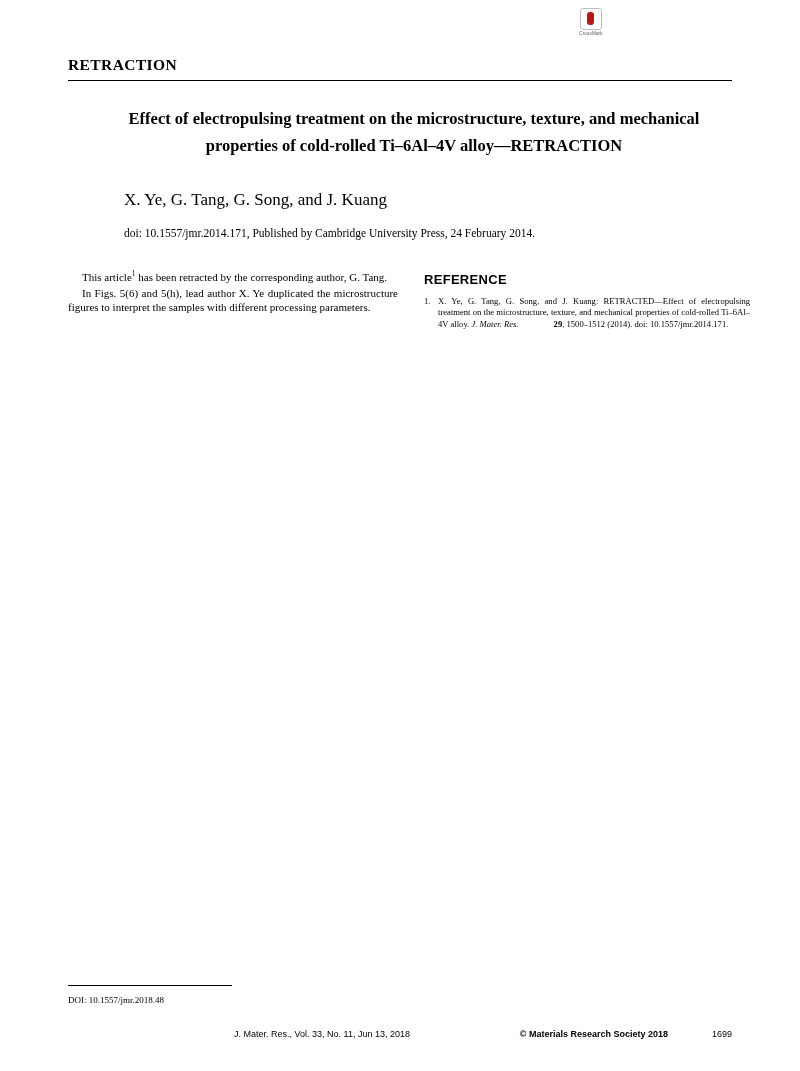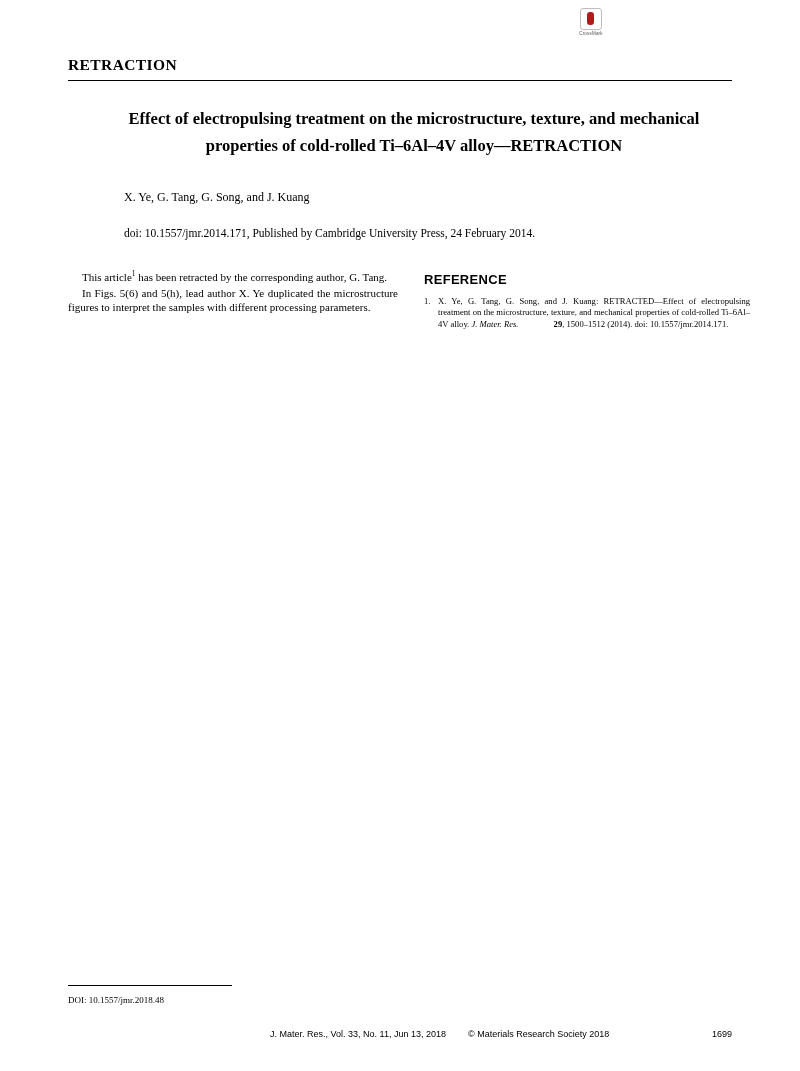--- a/index.html
+++ b/index.html
@@ -87,21 +87,21 @@
     font-size: 16.5px;
     font-weight: bold;
     line-height: 27px;
     text-align: center;
   }
   .authors {
     position: absolute;
     left: 124px;
     top: 190px;
     width: 580px;
-    font-size: 12px;
+    font-size: 17px;
   }
   .pubinfo {
     position: absolute;
     left: 124px;
     top: 227px;
     width: 580px;
     font-size: 11.5px;
   }
 
   
@@ -180,29 +180,30 @@
   .footer-line {
     position: absolute;
     top: 1029px;
     left: 68px;
     width: 664px;
     font-family: "Liberation Sans", sans-serif;
     font-size: 9px;
   }
   .footer-journal {
     position: absolute;
-    left: 98px;
+    left: 114px;
     width: 280px;
-    text-align: right;
+    text-align: center;
   }
   .footer-copyright {
     position: absolute;
     left: 400px;
     width: 200px;
-    text-align: left;
+    text-align: right;
+    font-weight: bold;
   }
   .footer-page {
     position: absolute;
     right: 0;
     text-align: right;
   }
 </style>
 </head>
 <body>
 

